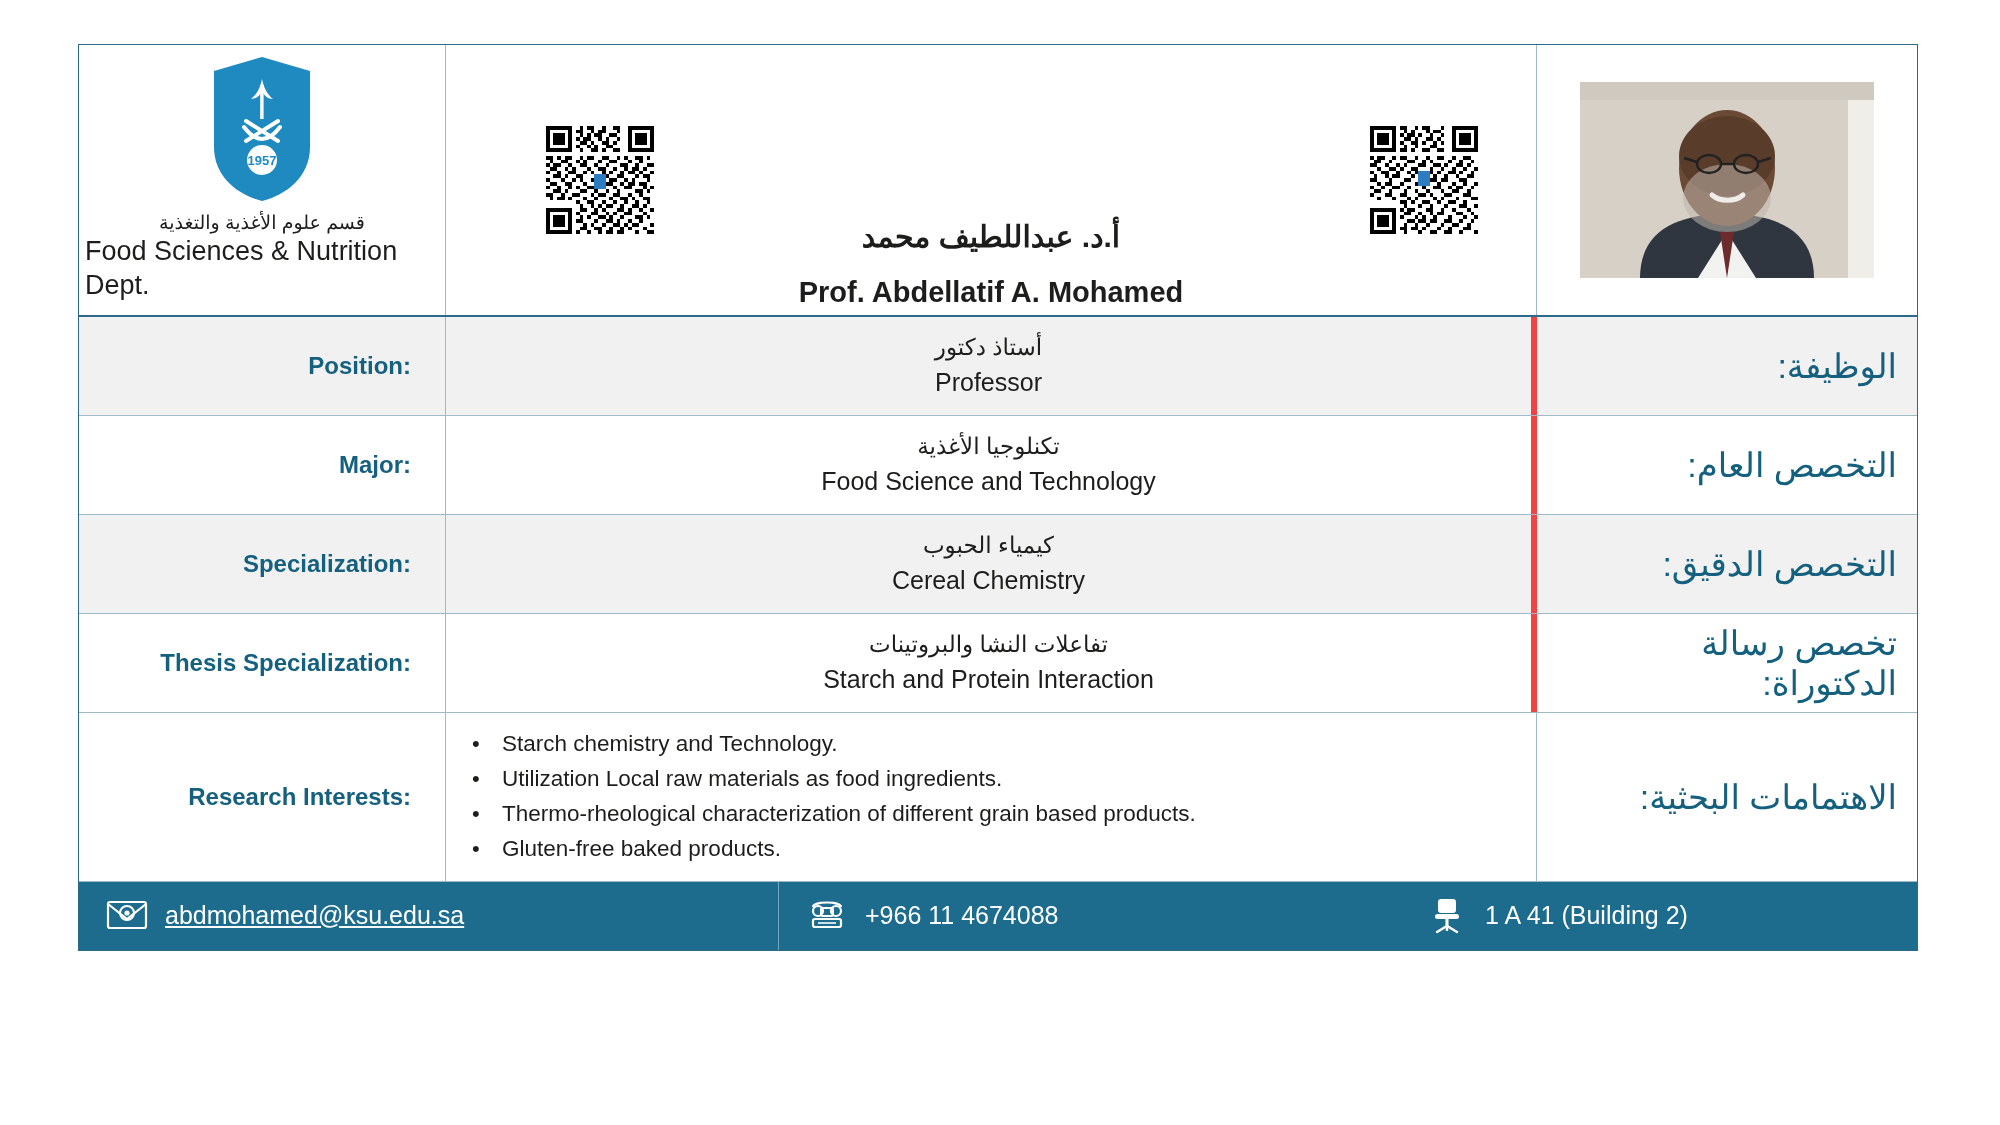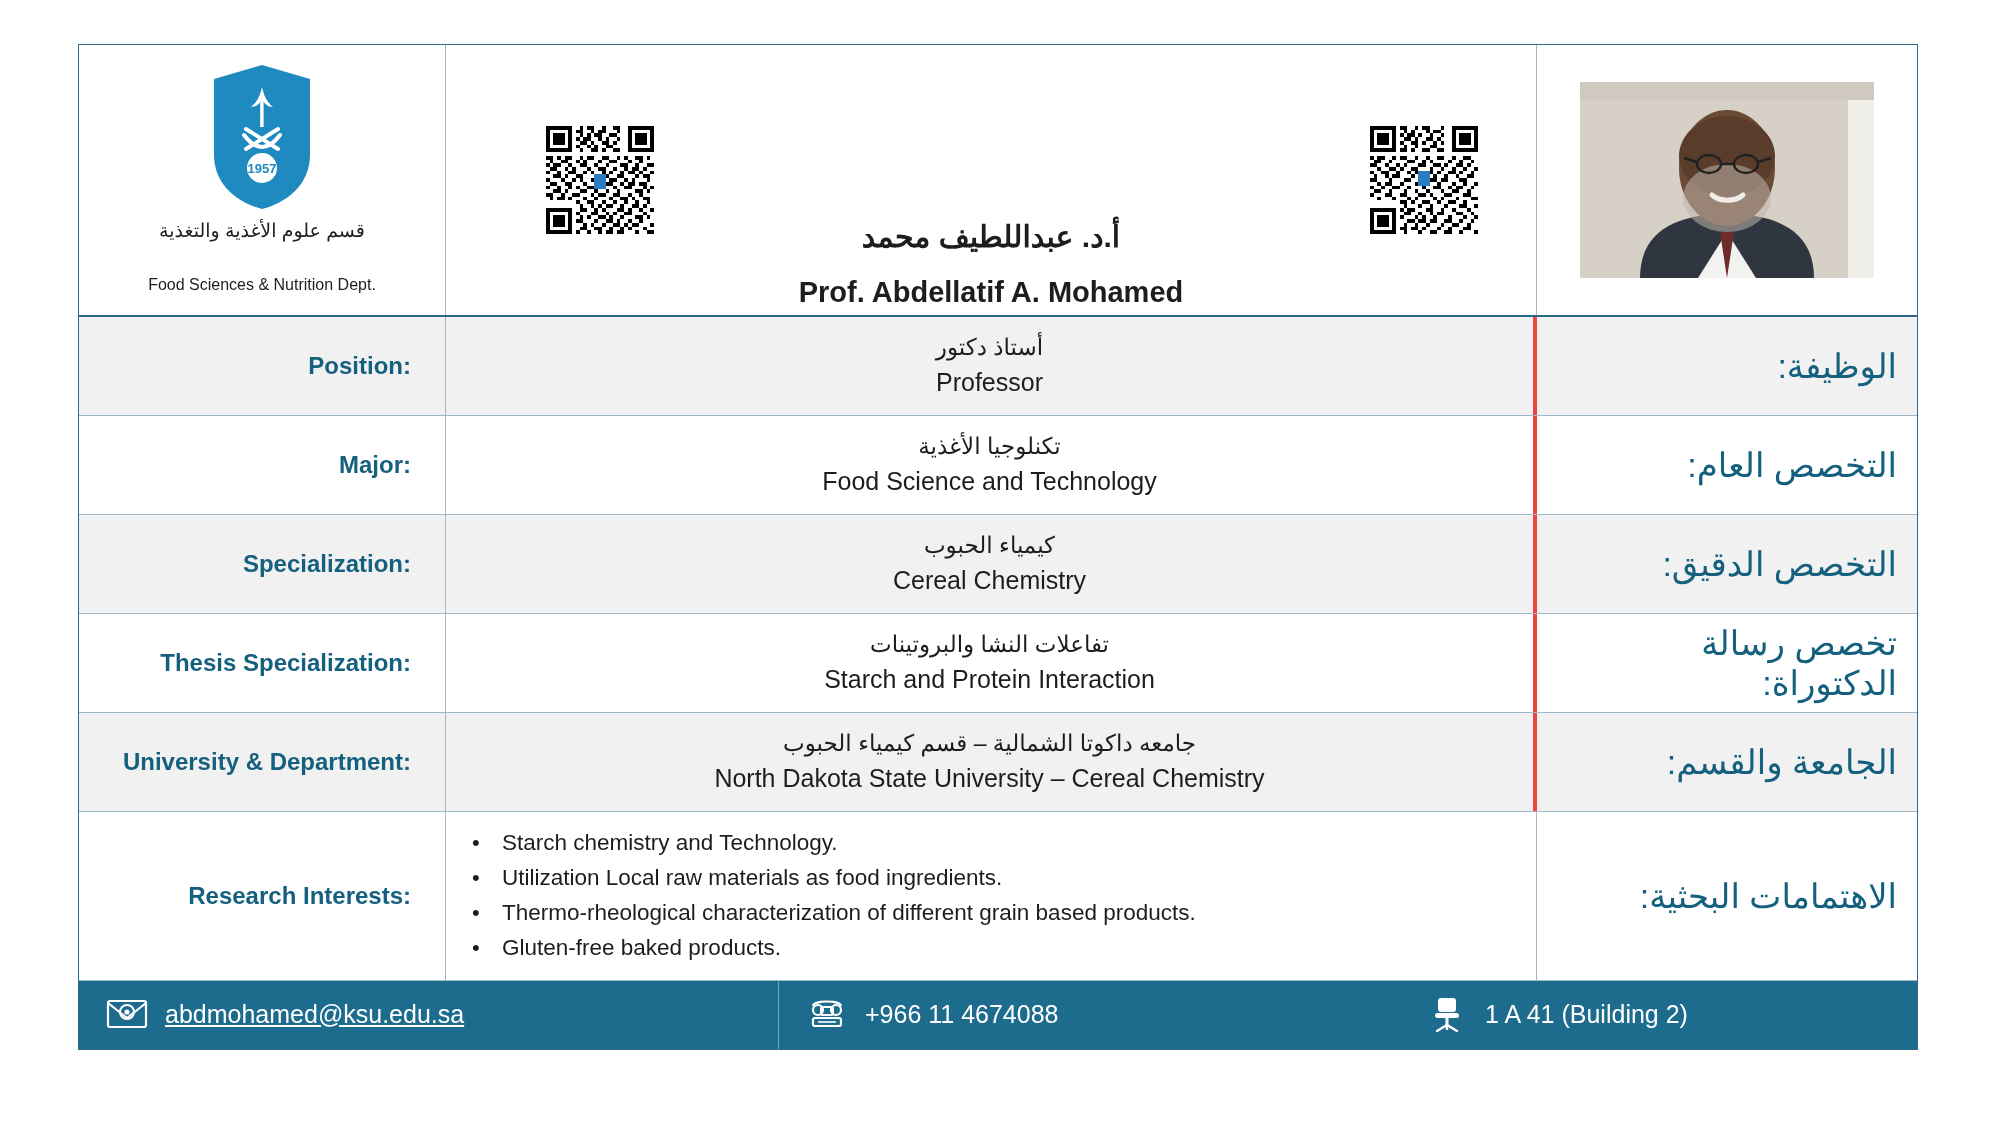--- a/index.html
+++ b/index.html
@@ -55,24 +55,23 @@
   }
 
   .dept-ar {
     font-size: 19px;
     color: #1d1d1b;
     margin-top: 8px;
     direction: rtl;
     line-height: 1.25;
   }
   .dept-en {
-    font-size: 16px;
+    font-size: 27px;
     color: #1d1d1b;
     line-height: 1.25;
-    margin-top: 32px;
   }
 
   .header-main-cell {
     flex: 1;
     position: relative;
     display: flex;
     align-items: flex-end;
     justify-content: center;
     border-right: 1px solid #9fb9c7;
     padding: 6px 0;
@@ -137,21 +136,21 @@
     justify-content: flex-end;
     padding: 8px 34px 8px 12px;
     font-size: 24px;
     font-weight: bold;
     color: #15607f;
   }
 
   .cell-value {
     flex: 1;
     box-sizing: border-box;
-    border-right: 4px solid #ef4444;
+    border-right: 6px solid #ef4444;
     display: flex;
     flex-direction: column;
     align-items: center;
     justify-content: center;
     padding: 10px 16px;
     text-align: center;
   }
   .val-ar {
     font-size: 23px;
     color: #1d1d1b;
@@ -742,28 +741,20 @@
 
     <div class="row plain">
       <div class="cell-en-label">Thesis Specialization:</div>
       <div class="cell-value">
         <div class="val-ar">تفاعلات النشا والبروتينات</div>
         <div class="val-en">Starch and Protein Interaction</div>
       </div>
       <div class="cell-ar-label">تخصص رسالة الدكتوراة:</div>
     </div>
 
-    <div class="row alt">
-      <div class="cell-en-label">University &amp; Department:</div>
-      <div class="cell-value">
-        <div class="val-ar">جامعه داكوتا الشمالية – قسم كيمياء الحبوب</div>
-        <div class="val-en">North Dakota State University – Cereal Chemistry</div>
-      </div>
-      <div class="cell-ar-label">الجامعة والقسم:</div>
-    </div>
 
     <div class="row plain row-research">
       <div class="cell-en-label">Research Interests:</div>
       <div class="research-list">
         <div class="ri-item">
           <span class="ri-bullet">•</span>
           <span>Starch chemistry and Technology.</span>
         </div>
         <div class="ri-item">
           <span class="ri-bullet">•</span>

